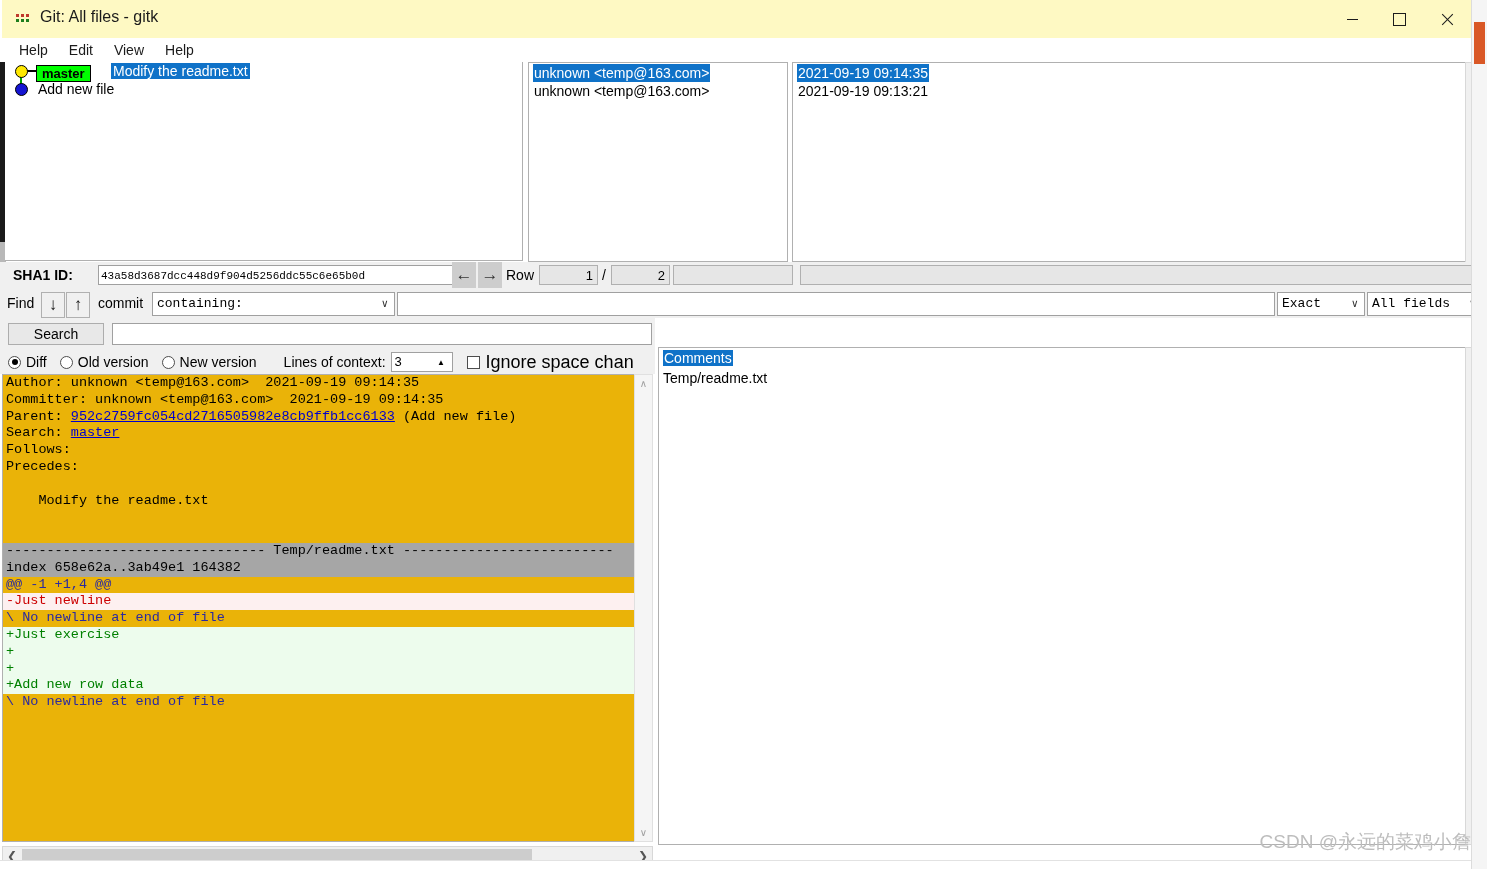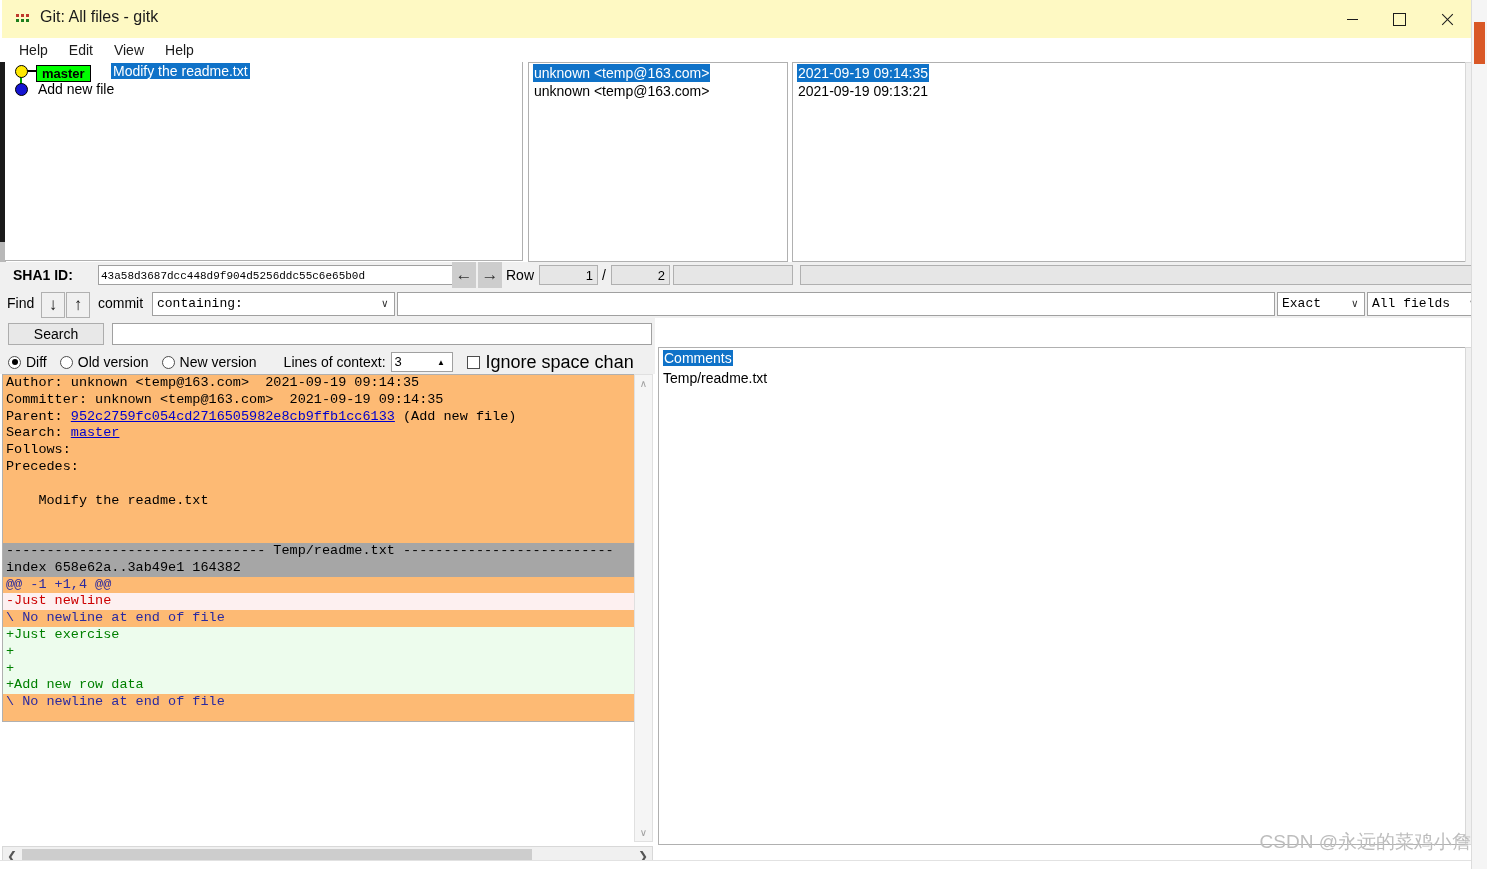--- a/index.html
+++ b/index.html
@@ -283,22 +283,22 @@
     padding-left: 4px; white-space: nowrap;
   }
   .file-row span.hl { padding: 0 1px; }
   .filelist-vs {
     position: absolute; left: 1465px; top: 347px; width: 17px; height: 498px;
     background: #f0f0f0; border: 1px solid #d8d8d8; box-sizing: border-box;
   }
 
   
   .diffpanel {
-    position: absolute; left: 2px; top: 374px; width: 638px; height: 348px;
-    background: #fdba74; border: 1px solid #b0b0b0; box-sizing: border-box;
+    position: absolute; left: 2px; top: 374px; width: 638px; height: 468px;
+    background: #eab308; border: 1px solid #b0b0b0; box-sizing: border-box;
     overflow: hidden;
     font-family: "Liberation Mono", monospace;
     font-size: 13.5px;
   }
   .dline {
     height: 16.8px; line-height: 16.8px;
     white-space: pre; padding-left: 3px;
   }
   .d-plain   { color: #000000; }
   .d-link    { color: #0000cc; text-decoration: underline; }

